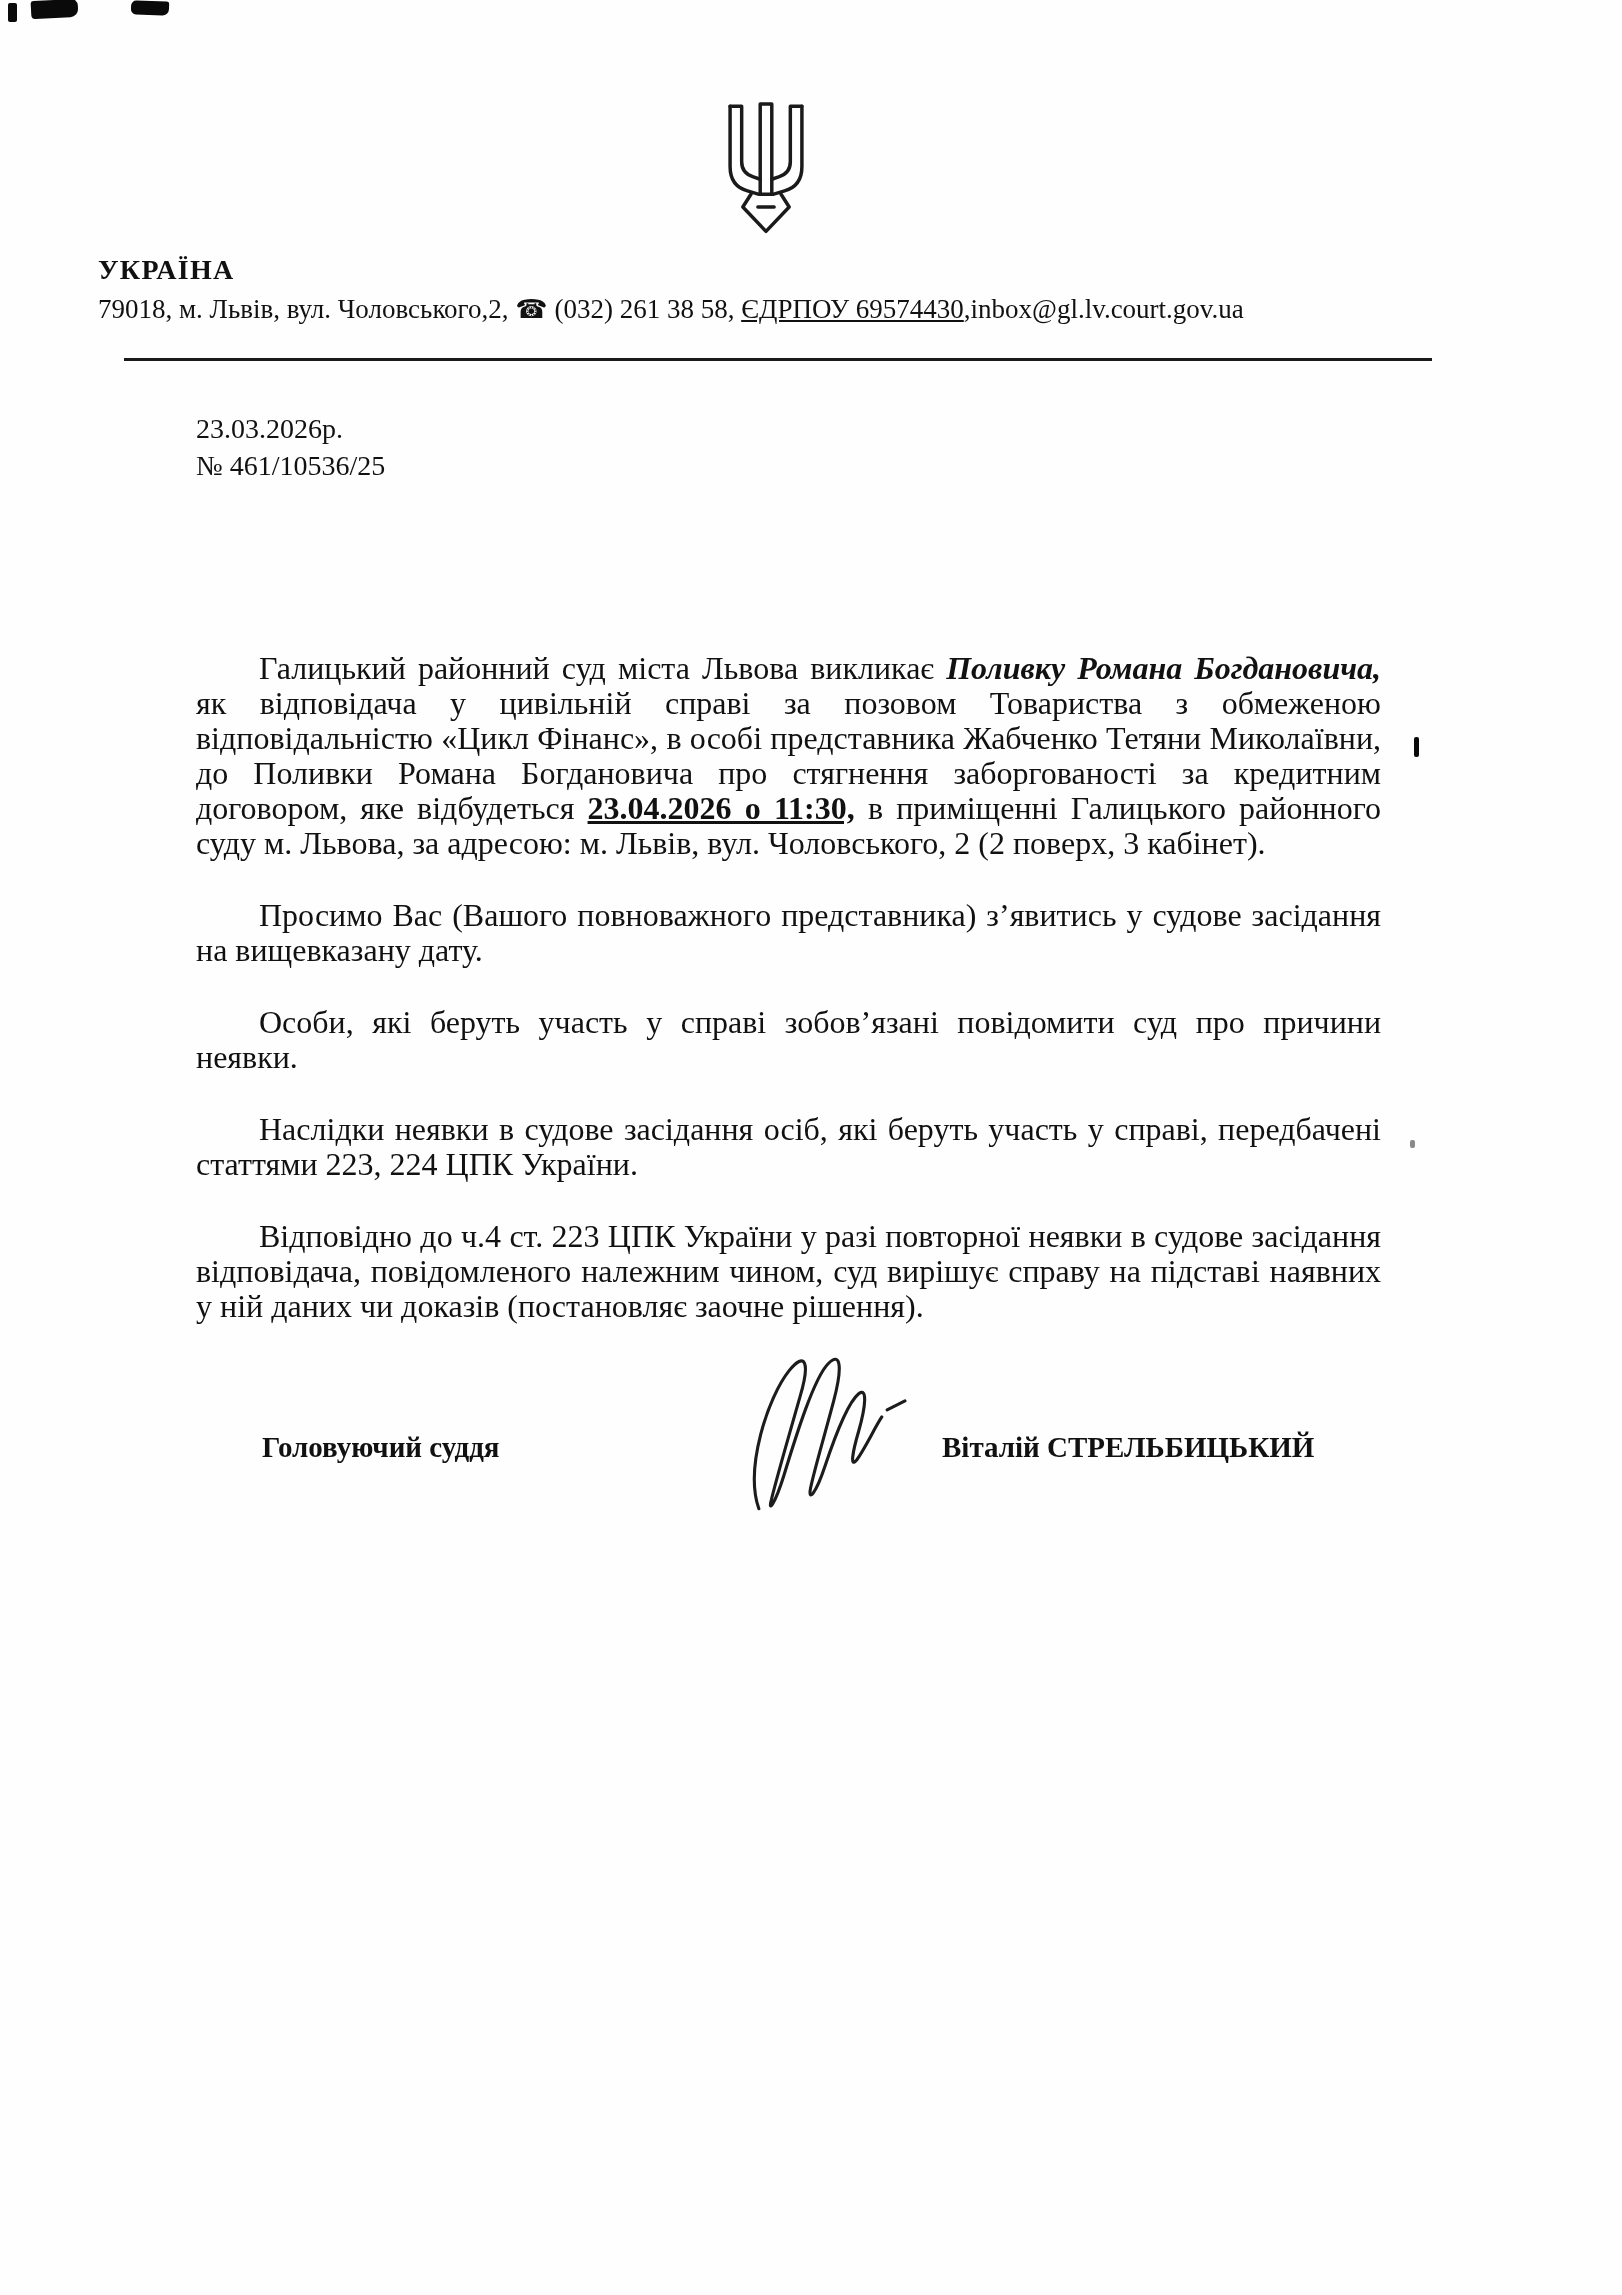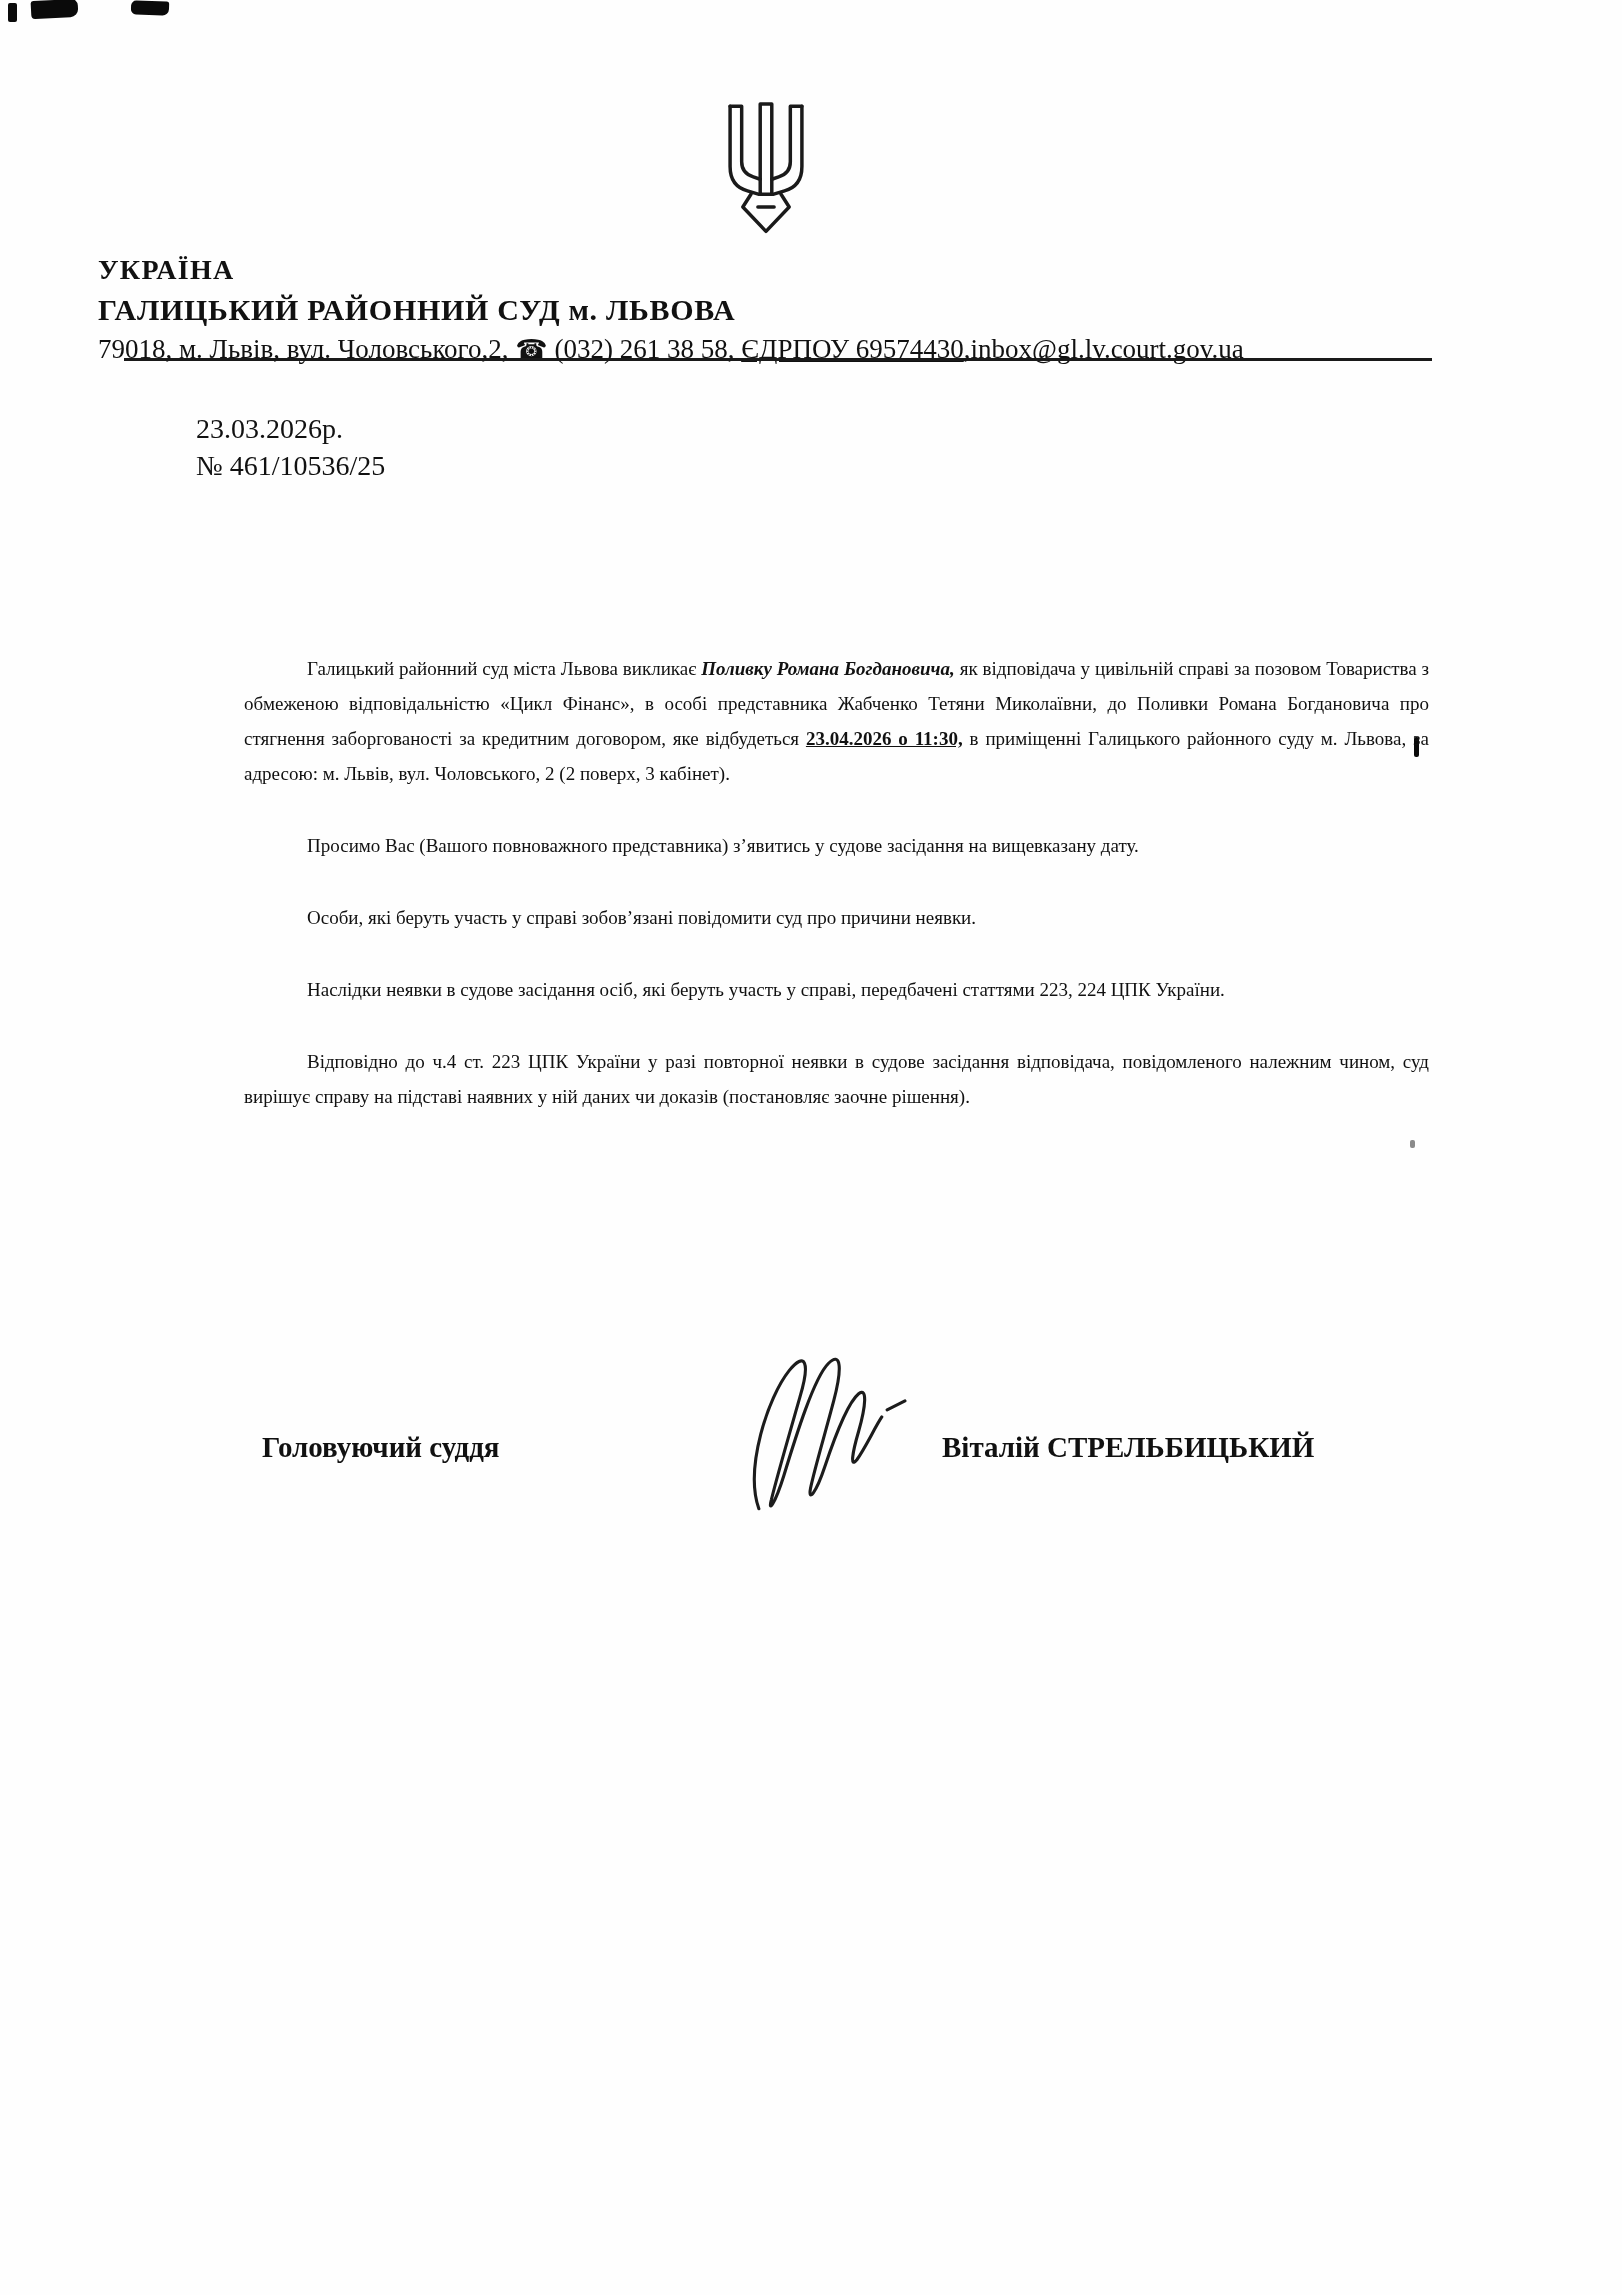--- a/index.html
+++ b/index.html
@@ -51,23 +51,22 @@
   .doc-title {
     position: absolute;
     left: 196px; top: 590px; width: 1184px;
     text-align: center;
     font-size: 29px; font-weight: bold; letter-spacing: 0.7px;
   }
 
   .content {
     position: absolute;
     left: 196px; top: 651px; width: 1185px;
-    font-size: 19px; line-height: 35px;
+    font-size: 32px; line-height: 35px;
     text-align: justify;
-    margin-left: 48px;
   }
   .content p { margin: 0 0 37px 0; text-indent: 63px; }
   .bi { font-weight: bold; font-style: italic; }
   .bu { font-weight: bold; text-decoration: underline; }
 
   .sig-role {
     position: absolute; left: 262px; top: 1431px;
     font-size: 29px; font-weight: bold;
   }
   .sig-name {
@@ -97,21 +96,20 @@
         <path d="M76 8 v52 q0 17 -15 21 l-10 3"></path>
         <path d="M40 6 h10 v78 h-10 z"></path>
         <path d="M32 84 l-7 11 20 21 20 -21 -7 -11"></path>
         <path d="M38 95 h14"></path>
       </g>
     </svg>
   </div>
 
   <div class="letterhead">
     <div class="country">УКРАЇНА</div>
-    <div class="court">ГАЛИЦЬКИЙ РАЙОННИЙ СУД м. ЛЬВОВА</div>
     <div class="contact">
       <span>79018, м. Львів, вул. Чоловського,2, </span><span class="phone-icon">☎</span><span> (032) 261 38 58, </span><span class="u">ЄДРПОУ 69574430</span><span>,inbox@gl.lv.court.gov.ua</span>
     </div>
   </div>
 
   <div class="rule"></div>
 
   <div class="ref">
     <div>23.03.2026р.</div>
     <div>№ 461/10536/25</div>

